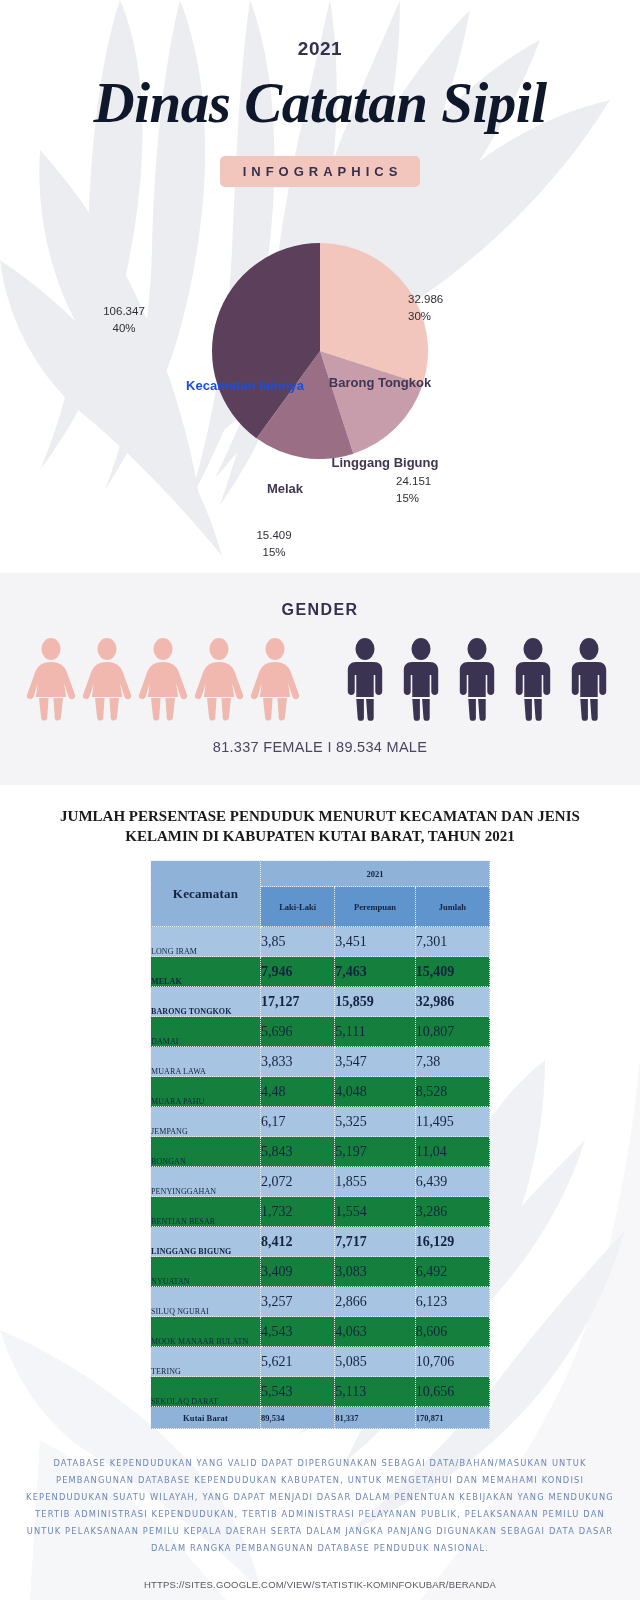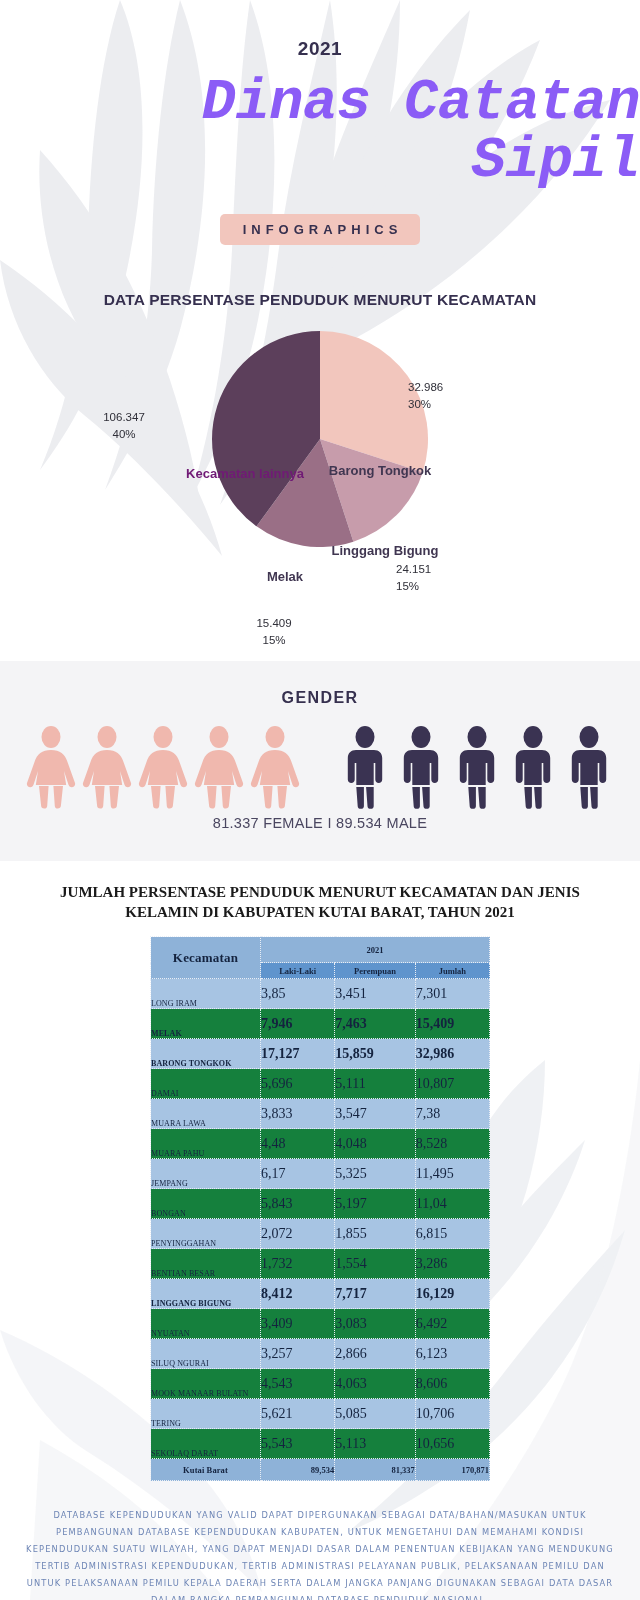--- a/index.html
+++ b/index.html
@@ -24,29 +24,28 @@
   .leaf-bg svg { width: 100%; height: 100%; display: block; }
 
   .page { position: relative; z-index: 2; width: 640px; }
 
   
   .hero { padding-top: 38px; text-align: center; }
   .hero-year {
     font-size: 19px; font-weight: bold; letter-spacing: .5px; color: #36304f;
   }
   .hero-title {
-    font-family: Liberation Mono, monospace;
+    font-family: Liberation Serif, serif;
     font-style: italic;
     font-weight: bold;
     font-size: 57px;
     line-height: 1.02;
-    color: #8b5cf6;
+    color: #0f172a;
     margin-top: 14px;
     letter-spacing: -0.5px;
-    text-align: right;
   }
   .badge-wrap { margin-top: 24px; }
   .badge {
     display: inline-block;
     background: #f2c6bd;
     color: #36304f;
     font-size: 13px;
     font-weight: bold;
     letter-spacing: 5px;
     padding: 8px 18px 8px 23px;
@@ -67,33 +66,33 @@
 
   .pie-cb {            
     position: absolute;
     font-size: 11.5px;
     color: #2f2f38;
     text-align: center;
     line-height: 1.45;
     white-space: pre-line;
   }
   .cb-barong   { left: 408px; top: 58px;  width: 92px; text-align: left; }
-  .cb-lainnya  { left: 78px;  top: 88px;  width: 92px; }
+  .cb-lainnya  { left: 78px;  top: 70px;  width: 92px; }
   .cb-linggang { left: 396px; top: 240px; width: 92px; text-align: left;}
   .cb-melak    { left: 228px; top: 294px; width: 92px; }
 
   .pie-lbl {
     position: absolute;
     font-size: 13px;
     font-weight: bold;
     text-align: center;
     line-height: 1.25;
   }
   .lbl-barong   { left: 310px; top: 142px; width: 140px; color: #403651; }
-  .lbl-lainnya  { left: 170px; top: 145px; width: 150px; color: #701a75; }
+  .lbl-lainnya  { left: 170px; top: 145px; width: 150px; color: #1d4ed8; }
   .lbl-linggang { left: 330px; top: 222px; width: 110px; color: #403651; }
   .lbl-melak    { left: 240px; top: 248px; width: 90px;  color: #403651; }
 
   
   .gender-section {
     background: #f4f4f6;
     margin-top: 10px;
     padding: 28px 0 30px;
     text-align: center;
   }
@@ -104,21 +103,21 @@
     margin-top: 18px;
     display: flex;
     justify-content: center;
     align-items: flex-end;
     gap: 0px;
   }
   .fig-group { display: flex; gap: 0px; }
   .fig-group.males { margin-left: 34px; }
   .figures svg { display: block; }
   .gender-stat {
-    margin-top: 6px;
+    margin-top: 18px;
     font-size: 14.5px;
     color: #4a4660;
     letter-spacing: .3px;
   }
 
   
   .table-section { padding: 22px 0 0; }
   .table-title {
     text-align: center;
     font-family: "Liberation Serif", serif;
@@ -146,21 +145,21 @@
     font-size: 13px;
     font-weight: bold;
     text-align: center;
     width: 110px;
     letter-spacing: .2px;
   }
   th.h-year {
     font-size: 8.5px; font-weight: bold; text-align: center; height: 26px;
   }
   th.h-sub {
-    font-size: 8.5px; font-weight: bold; text-align: center; height: 16px;
+    font-size: 8.5px; font-weight: bold; text-align: center; height: 40px;
   }
   td.c-name {
     font-size: 8px;
     padding: 0 0 3px 5px;
     vertical-align: bottom;
     height: 30px;
     letter-spacing: .1px;
   }
   td.c-num {
     font-size: 14px;
@@ -169,21 +168,21 @@
     height: 30px;
     padding-bottom: 6px;
   }
   tr.row-a td { background: #a7c4e3; }
   tr.row-b td { background: #15803d; }
   tr.row-bold td { font-weight: bold; }
   tr.row-total td {
     background: #8eb2d8;
     font-weight: bold;
     font-size: 8.5px;
-    text-align: right;
+    text-align: left;
     height: 22px;
     vertical-align: middle;
     padding-bottom: 0;
   }
   tr.row-total td.c-name { text-align: center; padding-left: 0; }
 
   
   .footer { padding: 26px 26px 0; text-align: center; }
   .footer-note {
     font-size: 8.3px;
@@ -232,21 +231,20 @@
 
   <header class="hero">
     <div class="hero-year">2021</div>
     <h1 class="hero-title">Dinas Catatan Sipil</h1>
     <div class="badge-wrap">
       <span class="badge">INFOGRAPHICS</span>
     </div>
   </header>
 
   <section class="pie-section">
-    <h2 class="section-title">DATA PERSENTASE PENDUDUK MENURUT KECAMATAN</h2>
 
     <div class="pie-wrap">
       <svg class="pie" width="216" height="216" viewBox="0 0 216 216" id="pie-svg">
 
       <path d="M 108 108 L 108 0 A 108 108 0 0 1 210.7141037598766 141.37383539249433 Z" fill="#f2c6bd"></path>
           <path d="M 108 108 L 210.7141037598766 141.37383539249433 A 108 108 0 0 1 141.37383539249436 210.71410375987656 Z" fill="#c79cab"></path>
           <path d="M 108 108 L 141.37383539249436 210.71410375987656 A 108 108 0 0 1 44.51919275241291 195.37383539249433 Z" fill="#9a6f86"></path>
           <path d="M 108 108 L 44.51919275241291 195.37383539249433 A 108 108 0 0 1 107.99999999999999 0 Z" fill="#5c3f5b"></path>
         </svg>
 
@@ -414,21 +412,21 @@
           <tr class="row-b">
             <td class="c-name">BONGAN</td>
             <td class="c-num">5,843</td>
             <td class="c-num">5,197</td>
             <td class="c-num">11,04</td>
           </tr>
           <tr class="row-a">
             <td class="c-name">PENYINGGAHAN</td>
             <td class="c-num">2,072</td>
             <td class="c-num">1,855</td>
-            <td class="c-num">6,815</td>
+            <td class="c-num">6,439</td>
           </tr>
           <tr class="row-b">
             <td class="c-name">BENTIAN BESAR</td>
             <td class="c-num">1,732</td>
             <td class="c-num">1,554</td>
             <td class="c-num">3,286</td>
           </tr>
           <tr class="row-a row-bold">
             <td class="c-name">LINGGANG BIGUNG</td>
             <td class="c-num">8,412</td>

